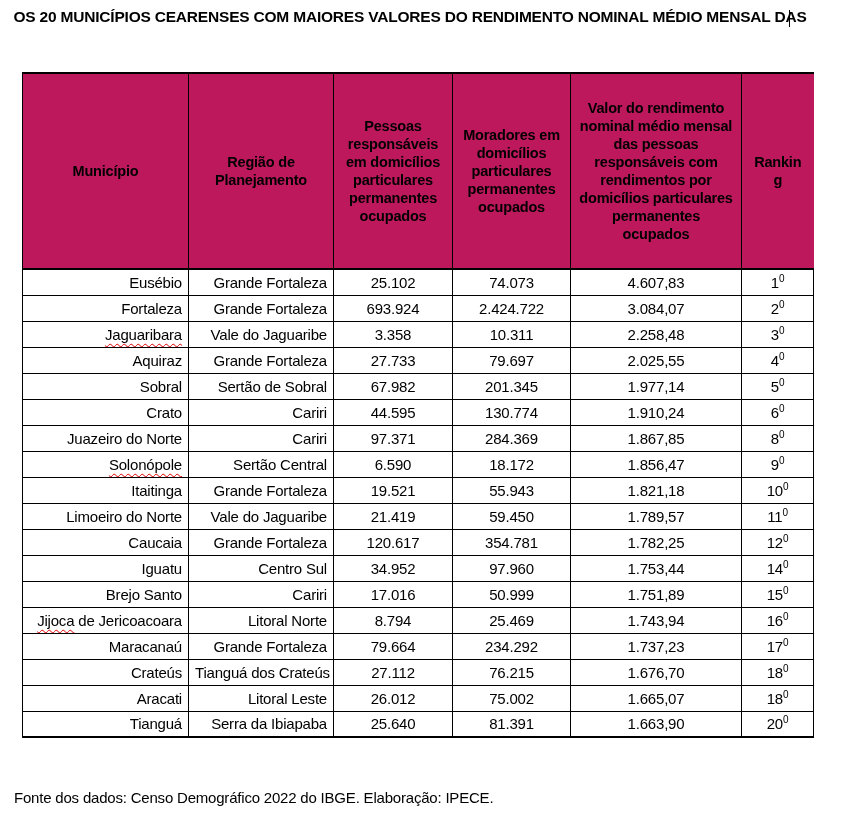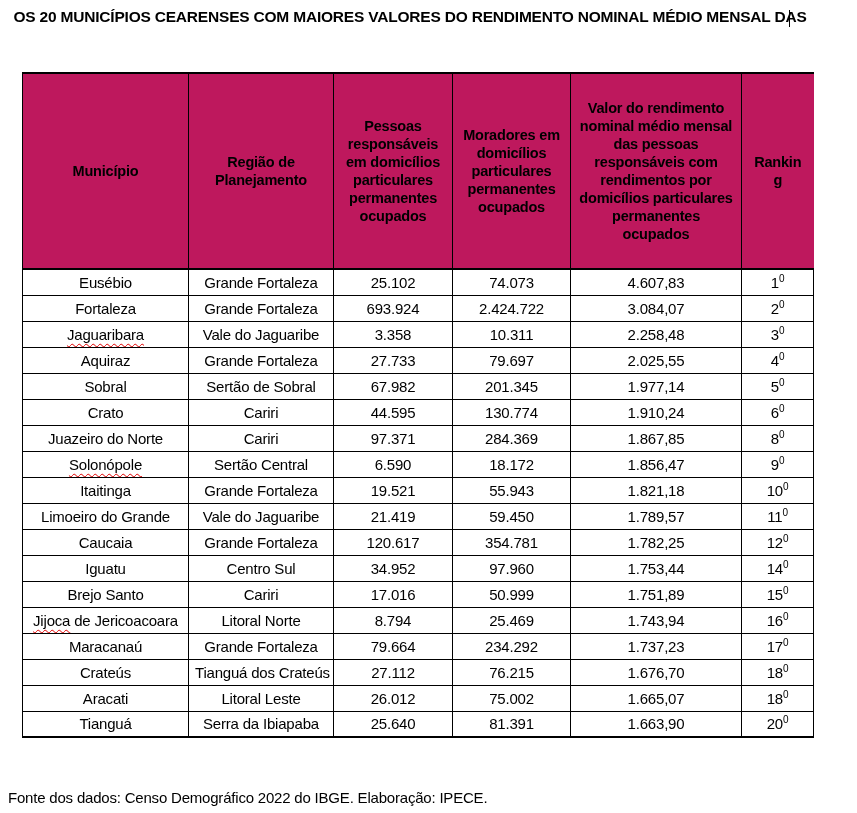--- a/index.html
+++ b/index.html
@@ -55,35 +55,35 @@
   table.data-table th:last-child { border-right: none; }
   tr.head { height: 196px; }
   tr.data-row { height: 26px; }
   table.data-table td {
     font-size: 15px;
     padding: 1px 6px;
     vertical-align: middle;
     white-space: nowrap;
     letter-spacing: -0.2px;
   }
-  td.c-left { text-align: center; }
+  td.c-left { text-align: right; }
   td.c-num  { text-align: center; }
   tr.data-row:last-child td { border-bottom-width: 2px; }
   .mis {
     text-decoration-line: underline;
     text-decoration-style: wavy;
     text-decoration-color: #e00000;
     text-decoration-thickness: 1px;
     text-underline-offset: 3px;
     text-decoration-skip-ink: none;
   }
   sup.ord { font-size: 10px; vertical-align: super; line-height: 0; }
   .source-note {
     position: absolute;
-    left: 8px; top: 789px;
+    left: 14px; top: 789px;
     font-size: 15px;
     letter-spacing: -0.2px;
   }
 </style>
 </head>
 <body>
 
 <div class="page">
 
   <div class="doc-title">
@@ -176,21 +176,21 @@
     </tr>
     <tr class="data-row">
       <td class="c-left"><span class="mis"></span><span>Itaitinga</span></td>
       <td class="c-left">Grande Fortaleza</td>
       <td class="c-num">19.521</td>
       <td class="c-num">55.943</td>
       <td class="c-num">1.821,18</td>
       <td class="c-num"><span>10</span><sup class="ord">0</sup></td>
     </tr>
     <tr class="data-row">
-      <td class="c-left"><span class="mis"></span><span>Limoeiro do Grande</span></td>
+      <td class="c-left"><span class="mis"></span><span>Limoeiro do Norte</span></td>
       <td class="c-left">Vale do Jaguaribe</td>
       <td class="c-num">21.419</td>
       <td class="c-num">59.450</td>
       <td class="c-num">1.789,57</td>
       <td class="c-num"><span>11</span><sup class="ord">0</sup></td>
     </tr>
     <tr class="data-row">
       <td class="c-left"><span class="mis"></span><span>Caucaia</span></td>
       <td class="c-left">Grande Fortaleza</td>
       <td class="c-num">120.617</td>

